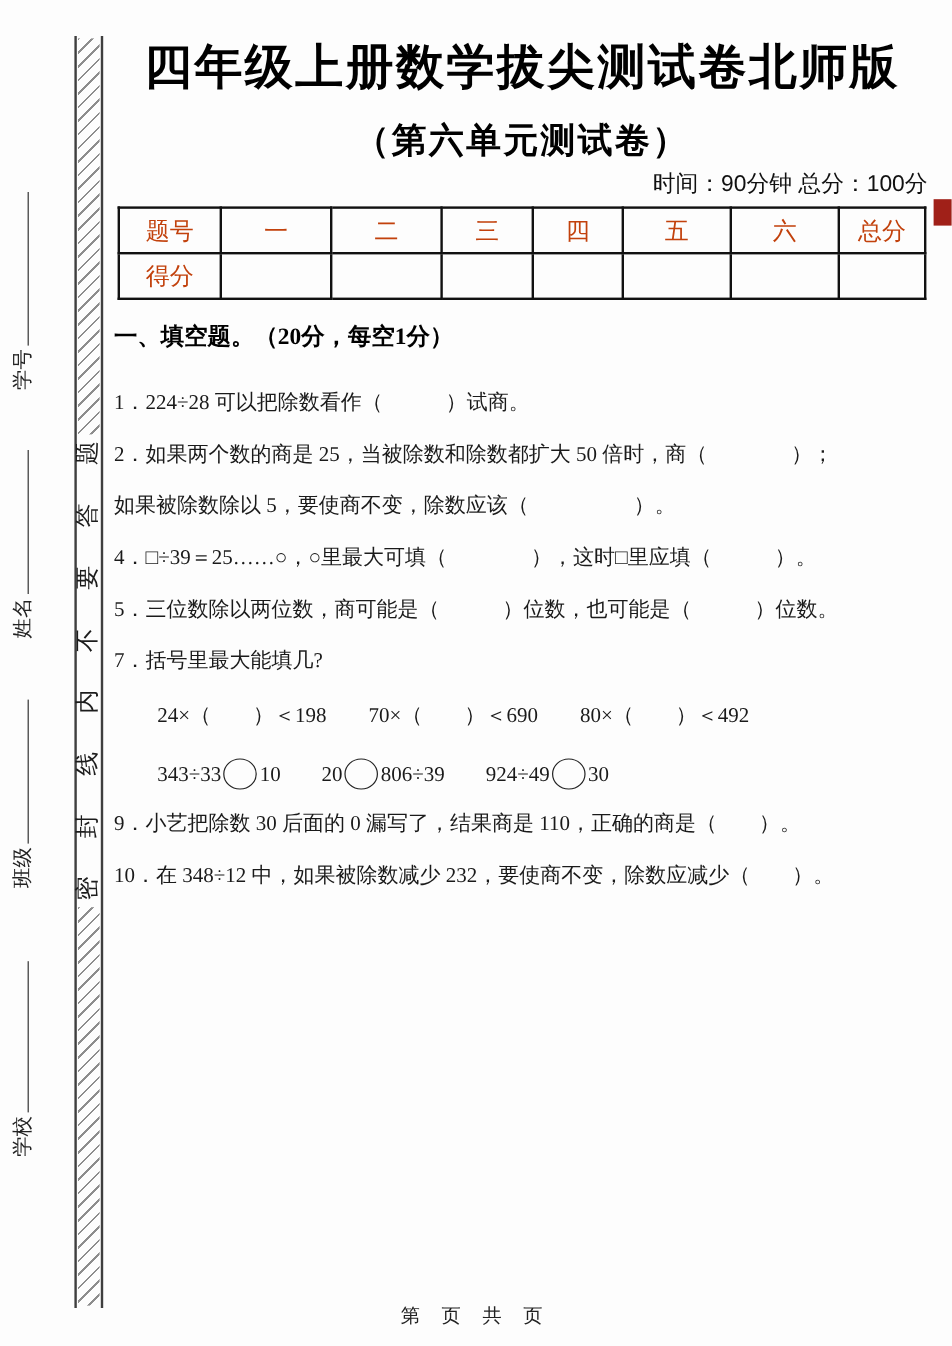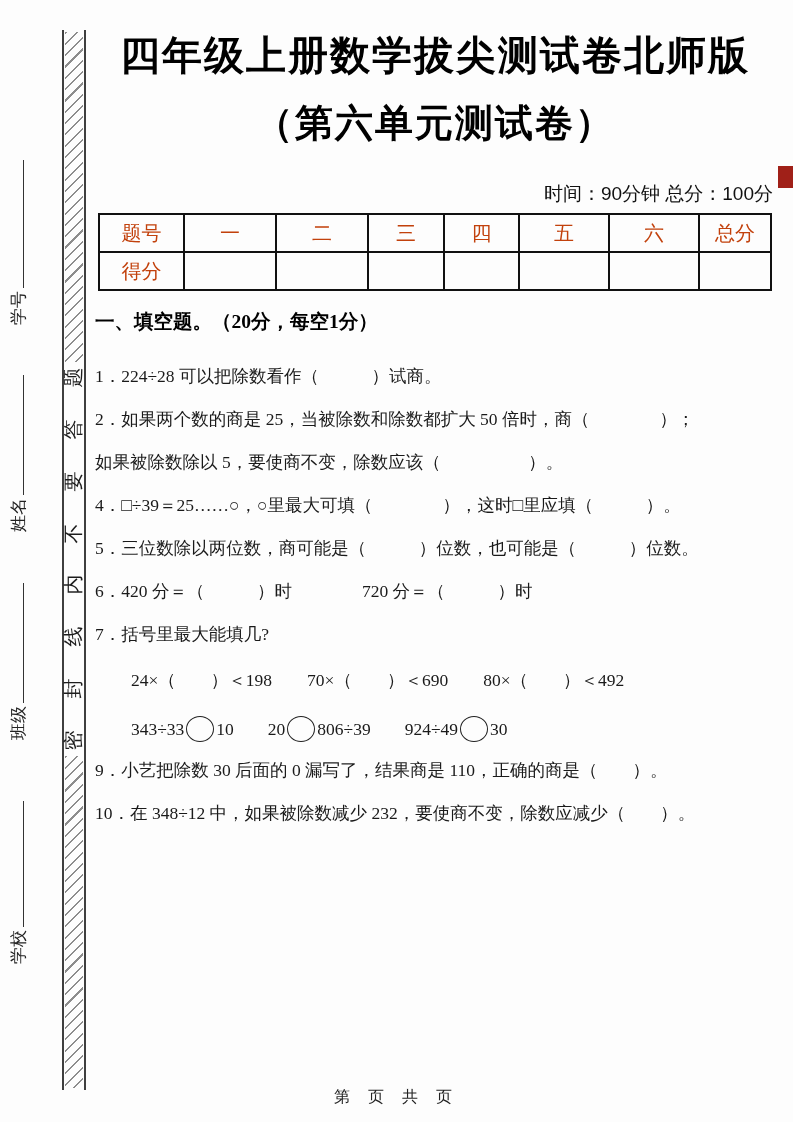--- a/index.html
+++ b/index.html
@@ -49,24 +49,24 @@
   
   .main { position:absolute; left:95px; top:0; width:680px; }
   .title {
     margin:28px 0 0; text-align:center;
     font-family:"Liberation Sans", sans-serif;
     font-weight:900; font-size:40px; letter-spacing:2px; color:#000;
   }
   .subtitle {
     margin:15px 0 0; text-align:center;
     font-family:"Liberation Sans", sans-serif;
-    font-weight:800; font-size:38px; letter-spacing:2px; color:#000;
+    font-weight:800; font-size:29px; letter-spacing:2px; color:#000;
   }
   .meta {
-    margin-top:32px; text-align:right;
+    margin-top:2px; text-align:right;
     font-family:"Liberation Sans", sans-serif;
     font-size:19px; font-weight:500; color:#111;
     padding-right:2px;
   }
   table.score {
     border-collapse:collapse; table-layout:fixed;
     width:672px; margin-top:6px; margin-left:3px;
   }
   table.score td {
     border:2px solid #111; height:36px;
@@ -167,21 +167,20 @@
     </tbody>
       </table>
 
     <div class="section-heading">一、填空题。（20分，每空1分）</div>
 
     <div class="q first">1．224÷28 可以把除数看作（　　　）试商。</div>
     <div class="q">2．如果两个数的商是 25，当被除数和除数都扩大 50 倍时，商（　　　　）；</div>
     <div class="q">如果被除数除以 5，要使商不变，除数应该（　　　　　）。</div>
     <div class="q">4．□÷39＝25……○，○里最大可填（　　　　），这时□里应填（　　　）。</div>
     <div class="q">5．三位数除以两位数，商可能是（　　　）位数，也可能是（　　　）位数。</div>
-    <div class="q">6．420 分＝（　　　）时　　　　720 分＝（　　　）时</div>
     <div class="q">7．括号里最大能填几?</div>
     <div class="q indent">24×（　　）＜198　　70×（　　）＜690　　80×（　　）＜492</div>
 
     <div class="q indent">
       <span>343÷33</span><span class="circle"></span><span>10</span><span class="gap"></span><span>20</span><span class="circle"></span><span>806÷39</span><span class="gap"></span><span>924÷49</span><span class="circle"></span><span>30</span>
     </div>
 
     <div class="q tight">9．小艺把除数 30 后面的 0 漏写了，结果商是 110，正确的商是（　　）。</div>
     <div class="q">10．在 348÷12 中，如果被除数减少 232，要使商不变，除数应减少（　　）。</div>
   </div>

